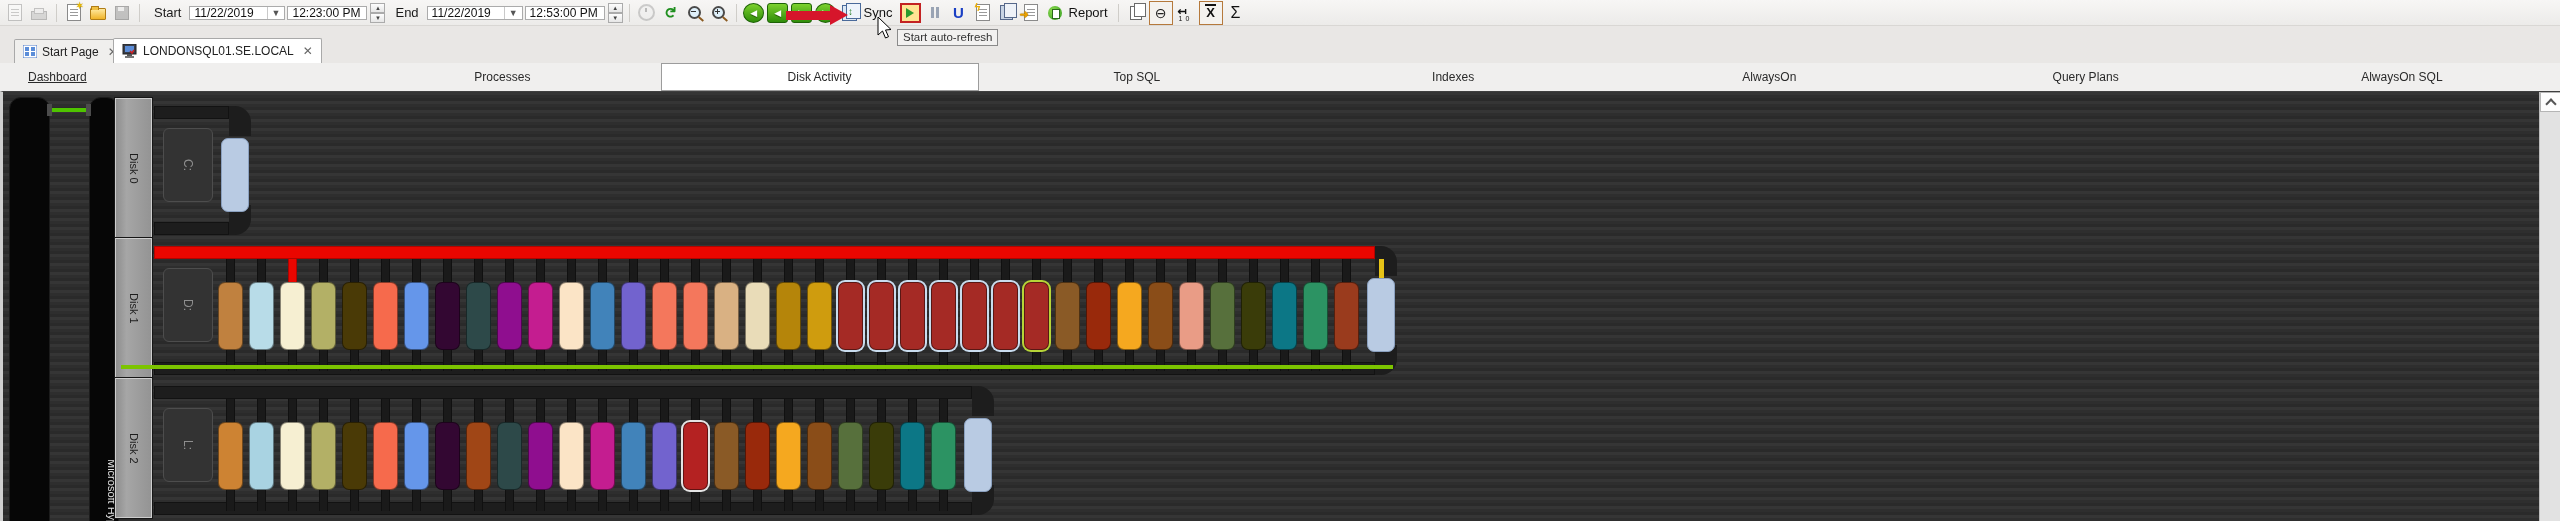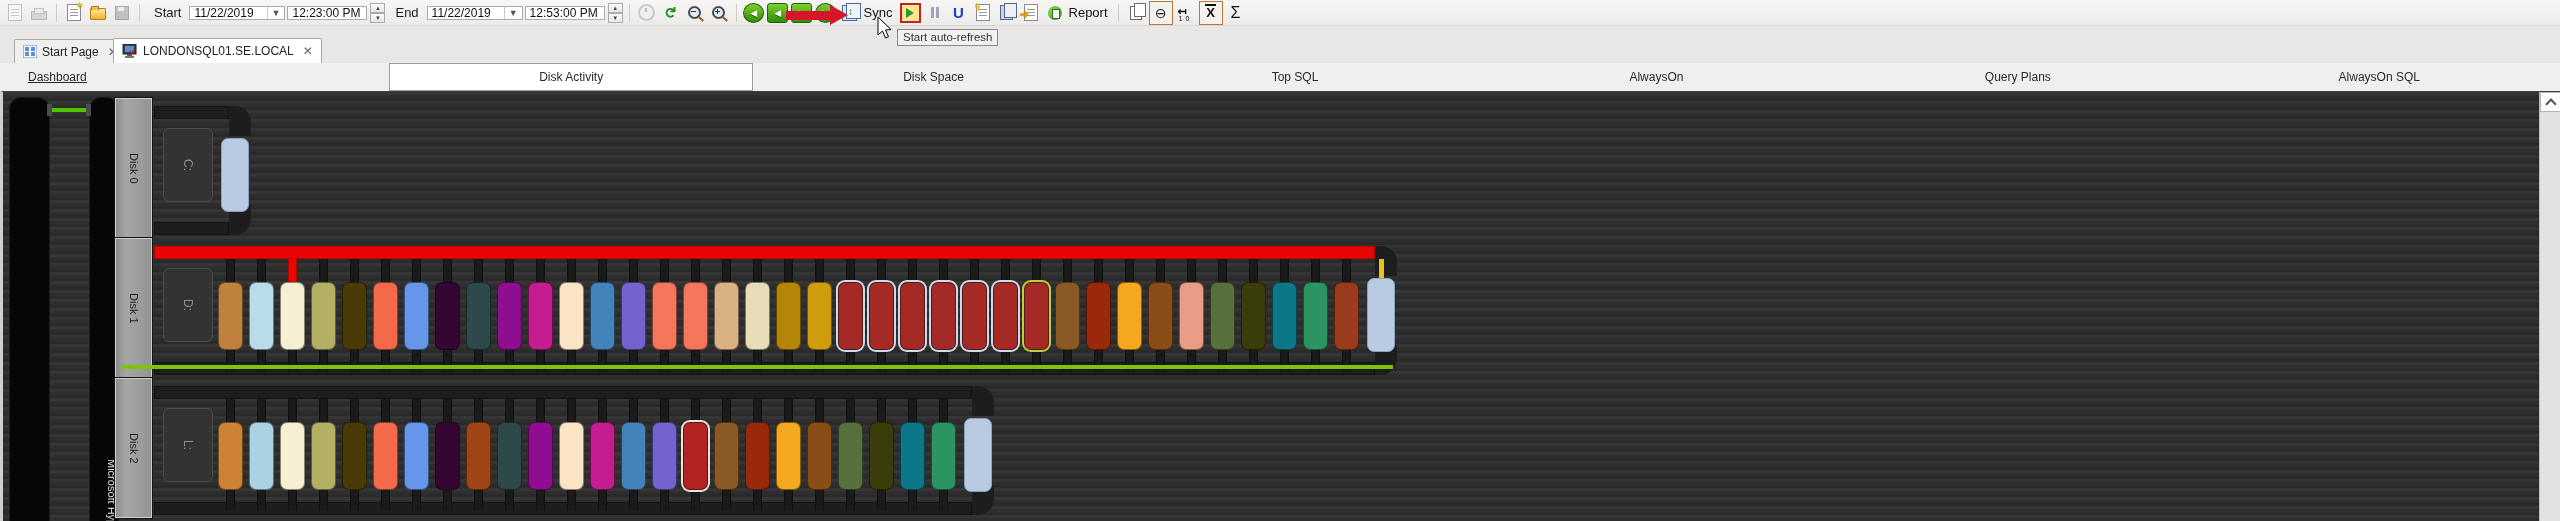--- a/index.html
+++ b/index.html
@@ -284,23 +284,24 @@
           <rect x="3" y="12" width="9" height="2" fill="#777"></rect>
           <path d="M8 7 l2 2 2 -3" stroke="#d02020" fill="none" stroke-width="1.5"></path>
         </svg>
       <span>LONDONSQL01.SE.LOCAL</span>
       <span class="x">✕</span>
     </div>
   </div>
 
   <div class="subtabs">
       <div class="vtab">Dashboard</div>
+      <div class="vtab">Processes</div>
       <div class="vtab sel">Disk Activity</div>
-      <div class="vtab">Disk Space</div>
       <div class="vtab">Top SQL</div>
+      <div class="vtab">Indexes</div>
       <div class="vtab">AlwaysOn</div>
       <div class="vtab">Query Plans</div>
       <div class="vtab">AlwaysOn SQL</div>
     </div>
 
   <div class="canvas">
     <div class="railcol" style="left:6px;width:39px;">
       
     </div>
     <div class="railcol" style="left:86px;width:28px;">

